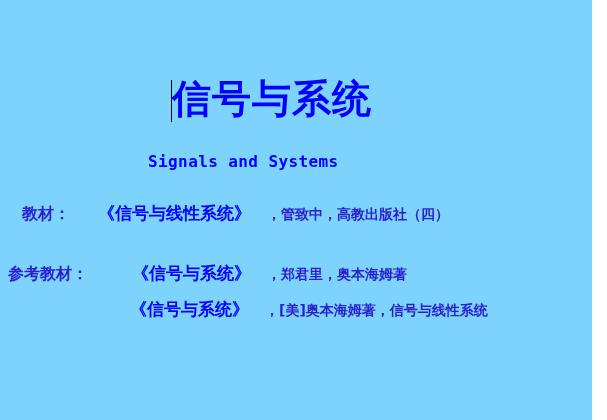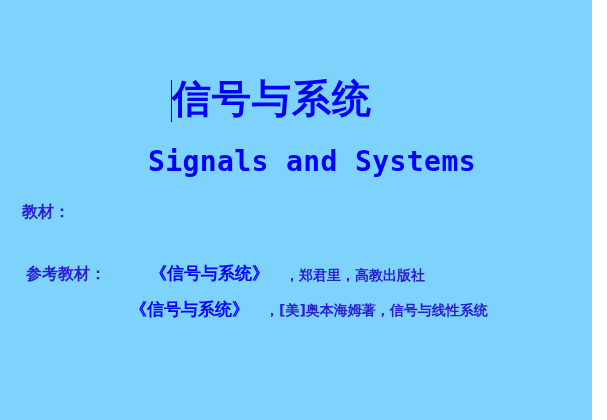--- a/index.html
+++ b/index.html
@@ -37,21 +37,21 @@
     top: 80px;
     width: 1px;
     height: 42px;
     background: #000000;
   }
   .subtitle {
     position: absolute;
     left: 148px;
     top: 147px;
     font-family: "DejaVu Sans Mono", "Liberation Mono", monospace;
-    font-size: 28px;
+    font-size: 16px;
     font-weight: bold;
     color: #0000ff;
     white-space: nowrap;
     line-height: 30px;
     letter-spacing: 0.4px;
     text-align: center;
   }
   .line {
     position: absolute;
     white-space: nowrap;
@@ -69,43 +69,45 @@
     font-weight: bold;
     color: #0000ff;
   }
   .info {
     font-size: 14px;
     font-weight: bold;
     color: #2b1fd0;
   }
   #line1 { left: 22px; top: 202px; }
   #line1 .book { margin-left: 12px; }
-  #line2 { left: 26px; top: 262px; align-items: flex-end; }
+  #line2 { left: 8px; top: 262px; }
   #line2 .book { margin-left: 28px; }
   #line3 { left: 130px; top: 298px; }
 </style>
 </head>
 <body>
 
 <div class="slide">
 
   <div class="cursor"></div>
 
   <div class="title">信号与系统</div>
 
   <div class="subtitle">Signals and Systems</div>
 
   <div class="line" id="line1">
     <span class="label">教材：</span>
+    <span class="book">《信号与线性系统》</span>
+    <span class="info">，管致中，高教出版社（四）</span>
   </div>
 
   <div class="line" id="line2">
     <span class="label">参考教材：</span>
     <span class="book">《信号与系统》</span>
-    <span class="info">，郑君里，高教出版社</span>
+    <span class="info">，郑君里，奥本海姆著</span>
   </div>
 
   <div class="line" id="line3">
     <span class="book">《信号与系统》</span>
     <span class="info">，[美]奥本海姆著，信号与线性系统</span>
   </div>
 
 </div>
 
 </body></html>

